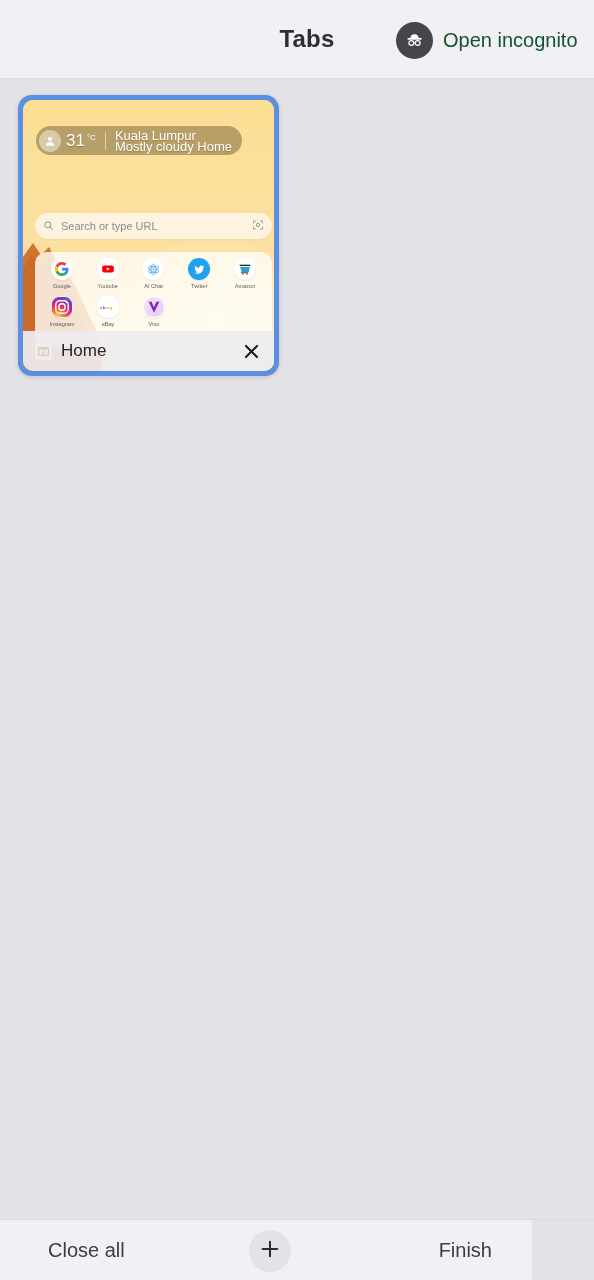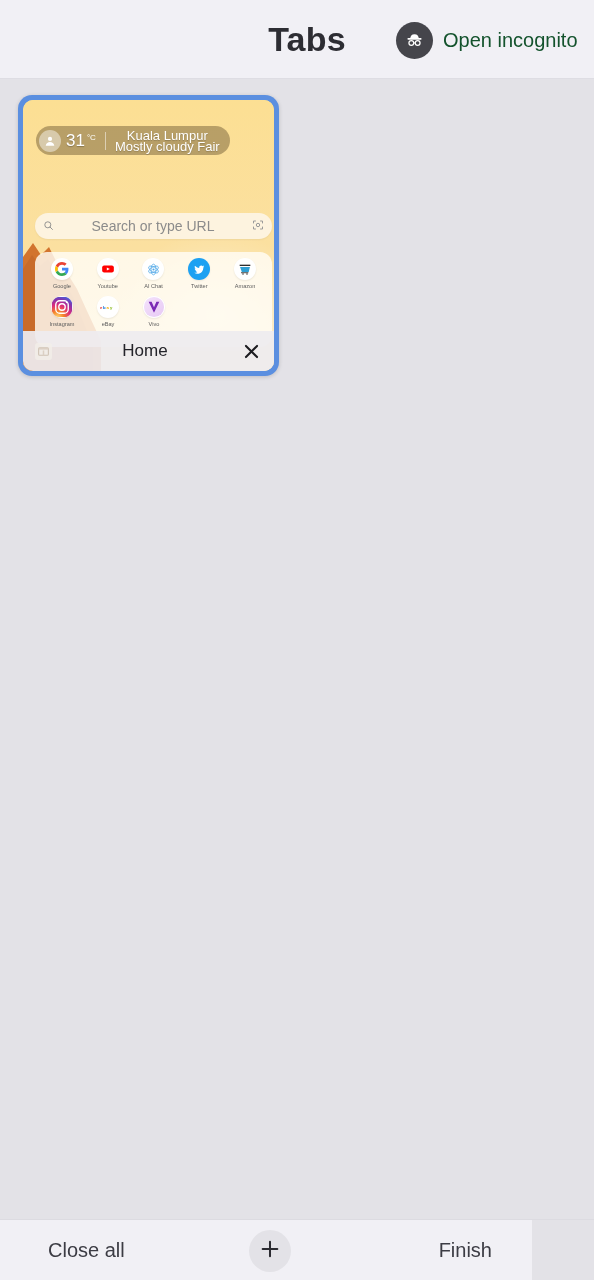--- a/index.html
+++ b/index.html
@@ -16,21 +16,21 @@
   .header {
     position: relative;
     width: 594px;
     height: 78px;
     background: #f1f0f5;
     display: flex;
     align-items: center;
     justify-content: center;
   }
   .header-title {
-    font-size: 34px;
+    font-size: 24px;
     font-weight: bold;
     color: #2d2d33;
     letter-spacing: 0.2px;
     margin-left: 20px;
   }
   .incognito-group {
     position: absolute;
     left: 396px;
     top: 22px;
     display: flex;
@@ -72,21 +72,20 @@
   .tab-card {
     position: absolute;
     left: 18px;
     top: 16px;
     width: 261px;
     height: 281px;
     border-radius: 14px;
     background: #5b8fe0;
     padding: 5px;
     box-shadow: 0 1px 4px rgba(0,0,0,0.16);
-    text-align: center;
   }
   .tab-inner {
     position: relative;
     width: 100%;
     height: 100%;
     border-radius: 10px;
     overflow: hidden;
     background: #fbdf95;
   }
 
@@ -168,21 +167,21 @@
     height: 26px;
     background: #fdf3df;
     border-radius: 13px;
     display: flex;
     align-items: center;
     padding: 0 8px;
     gap: 7px;
     box-shadow: 0 1px 2px rgba(0,0,0,0.05);
   }
   .search-placeholder {
-    font-size: 14px;
+    font-size: 11px;
     color: #8b8b8b;
     flex: 1;
   }
 
   
   .shortcuts {
     position: absolute;
     left: 12px;
     top: 152px;
     width: 237px;
@@ -326,21 +325,21 @@
             <path d="M4.6 20 C5.4 15.6 8.4 13.6 12 13.6 C15.6 13.6 18.6 15.6 19.4 20 Z" fill="#ffffff"></path>
           </svg>
         </div>
         <div class="temp-wrap">
           <span class="temp">31</span>
           <span class="temp-unit">°C</span>
         </div>
         <div class="weather-div"></div>
         <div class="weather-text">
           <div>Kuala Lumpur</div>
-          <div>Mostly cloudy  Fair</div>
+          <div>Mostly cloudy  Home</div>
         </div>
       </div>
 
       <div class="searchbar">
         <span>
           <svg width="11" height="11" viewBox="0 0 24 24">
             <circle cx="10.5" cy="10.5" r="6.6" fill="none" stroke="#8b8b8b" stroke-width="2"></circle>
             <line x1="15.4" y1="15.4" x2="20.6" y2="20.6" stroke="#8b8b8b" stroke-width="2" stroke-linecap="round"></line>
           </svg>
         </span>

